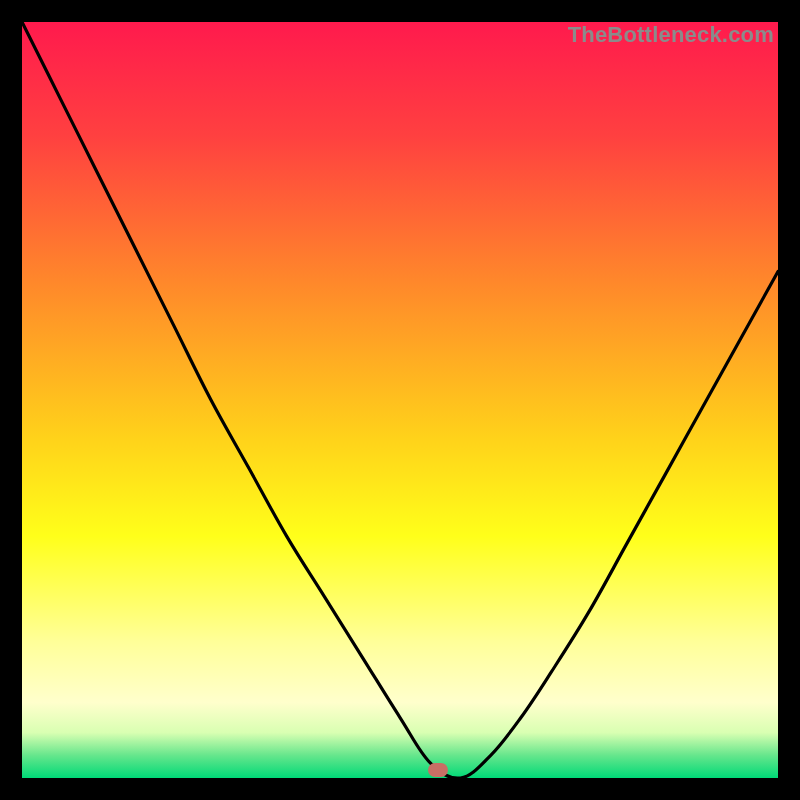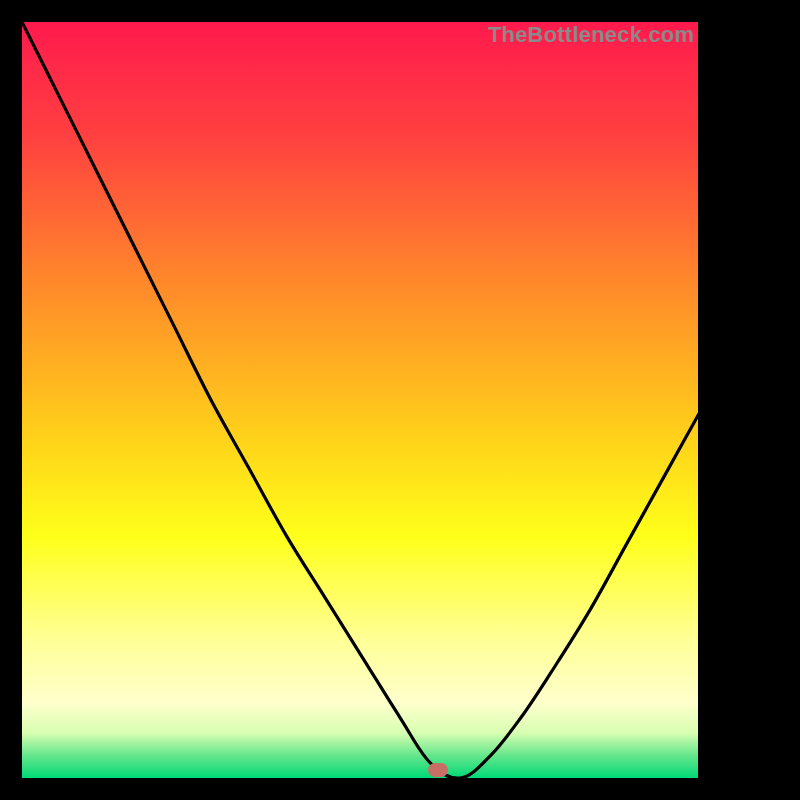--- a/index.html
+++ b/index.html
@@ -15,21 +15,21 @@
     left: 0;
     top: 0;
     width: 800px;
     height: 800px;
     background: #000;
   }
   .plot {
     position: absolute;
     left: 22px;
     top: 22px;
-    width: 676px;
+    width: 756px;
     height: 756px;
     overflow: hidden;
   }
   .gradient {
     position: absolute;
     left: 0;
     top: 0;
     width: 100%;
     height: 100%;
   }

